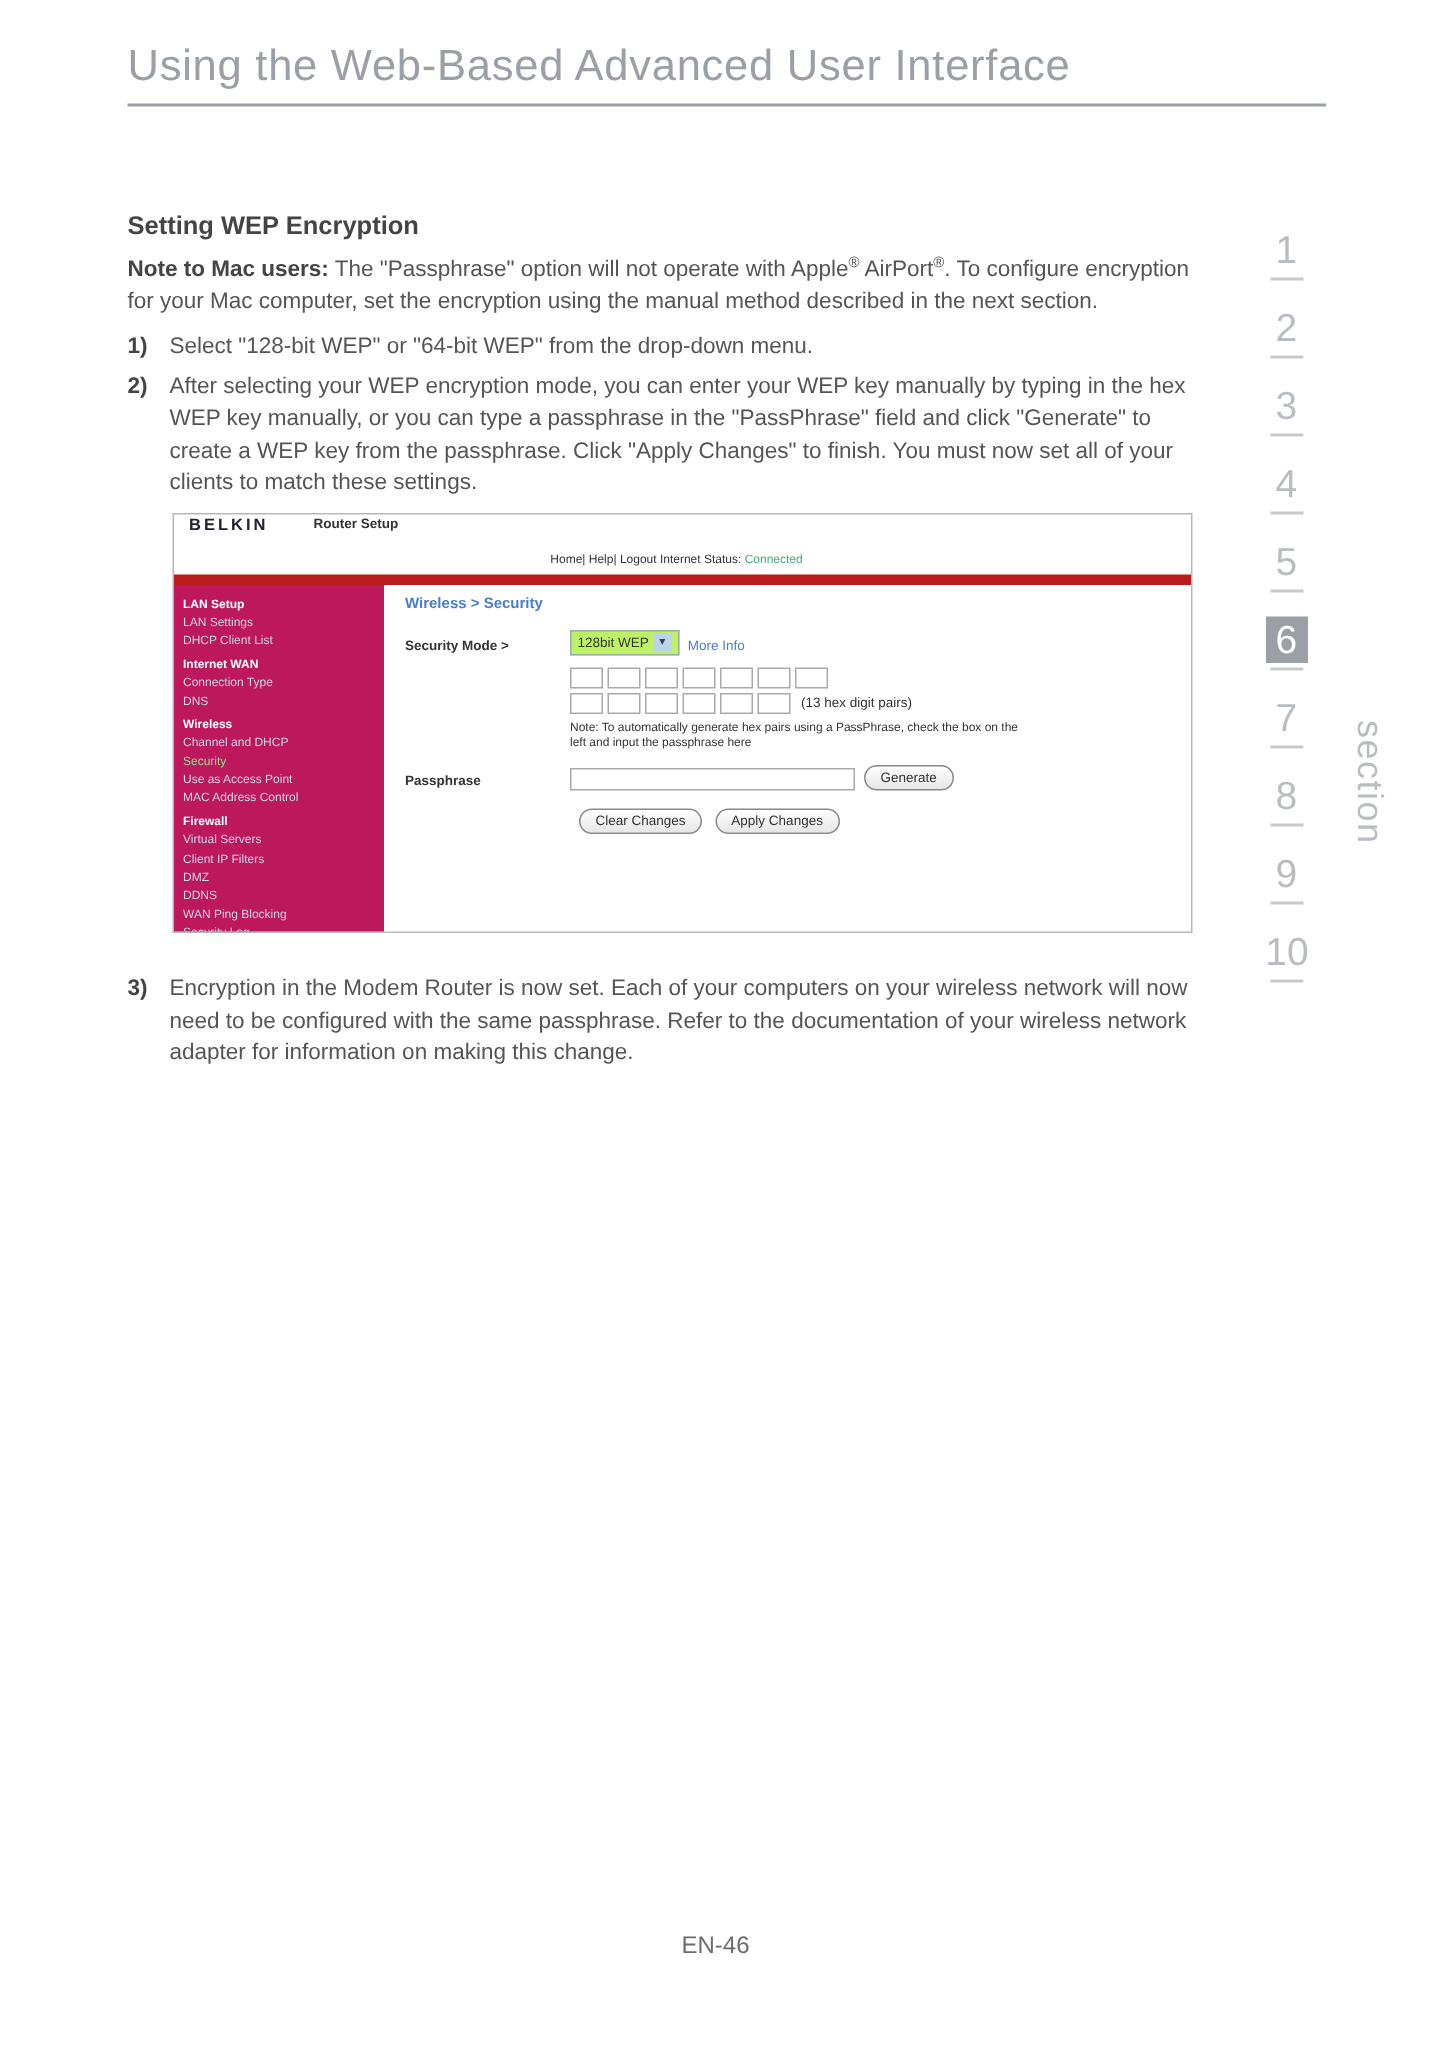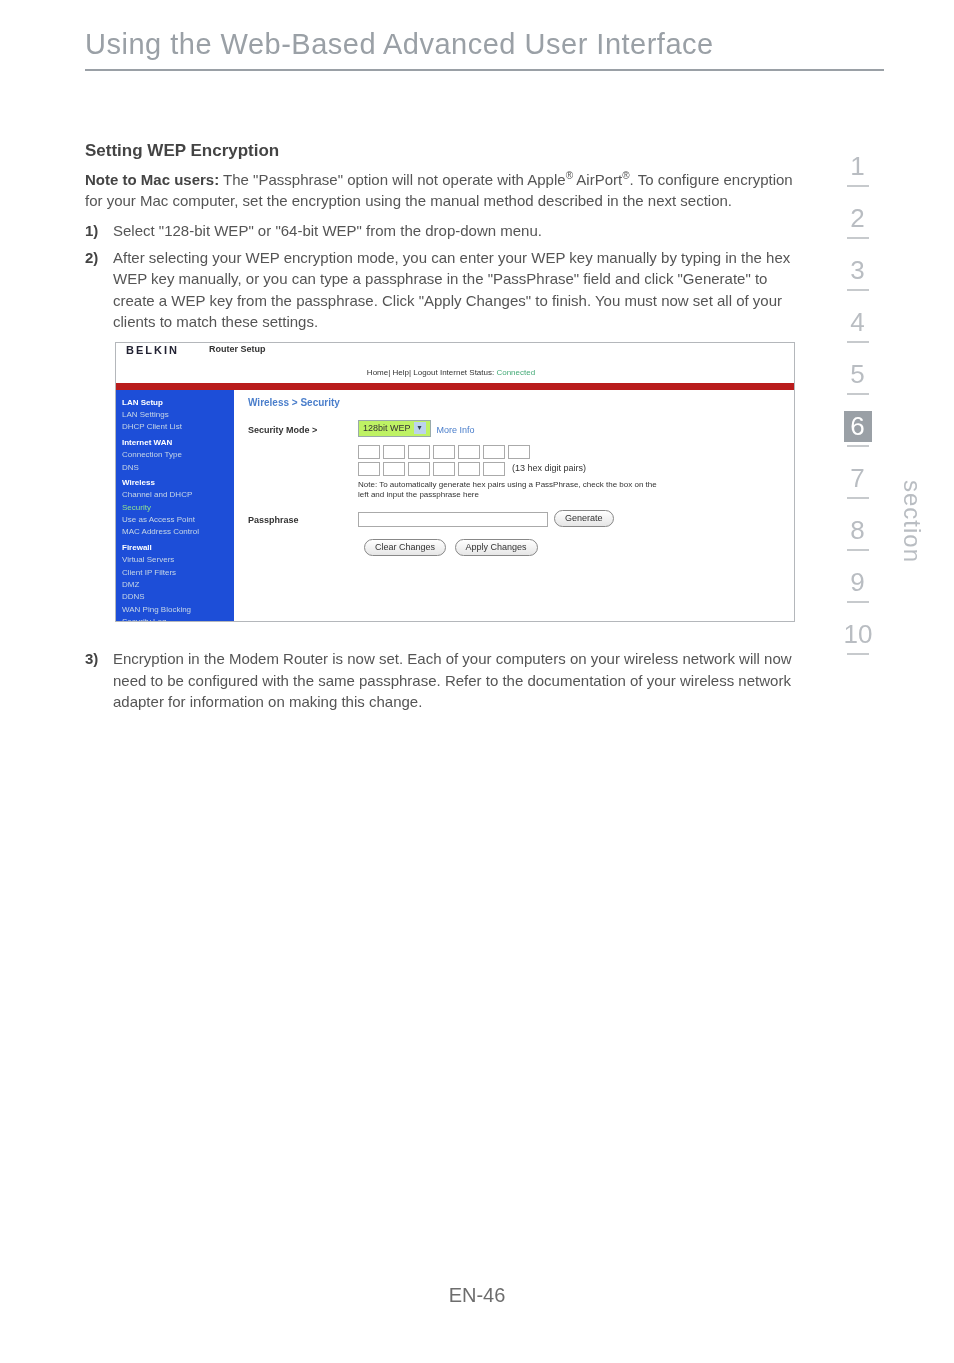--- a/index.html
+++ b/index.html
@@ -26,40 +26,40 @@
   .section-label { writing-mode: vertical-rl; font-size: 24px; color: #b9bdc2; letter-spacing: 1px; position: absolute; right: 28px; top: 480px; font-weight: 400; }
 
   
   .shot { width: 680px; height: 280px; border: 1px solid #b4b7bb; margin: 10px 0 26px 30px; position: relative; font-size: 9px; background: #fff; overflow: hidden; }
   .shot-top { height: 22px; display: flex; align-items: flex-start; padding: 0 10px; font-size: 11px; }
   .shot-logo { font-weight: 700; letter-spacing: 2px; color: #223; }
   .shot-setup { margin-left: 30px; font-size: 9px; font-weight: 700; color: #333; }
   .shot-status-row { font-size: 8px; color: #333; text-align: center; padding: 2px 8px 4px 0; border-bottom: 7px solid #b91c1c; }
   .shot-status-row .link { color: #4a7; }
   .shot-body { display: flex; height: calc(100% - 40px); }
-  .shot-side { width: 118px; background: #1d4ed8; color: #c6d6e6; font-size: 8px; padding: 4px 6px; line-height: 1.55; }
+  .shot-side { width: 140px; background: #be185d; color: #c6d6e6; font-size: 8px; padding: 4px 6px; line-height: 1.55; }
   .shot-side .hdr { color: #fff; font-weight: 700; margin-top: 3px; }
   .shot-side .cur { color: #8fe28f; }
   .shot-main { flex: 1; padding: 6px 14px; color: #333; }
   .shot-breadcrumb { color: #4a7ecb; font-size: 10px; font-weight: 700; margin-bottom: 10px; }
   .shot-row { display: flex; align-items: flex-end; margin-bottom: 8px; }
   .shot-label { width: 110px; font-size: 9px; font-weight: 700; color: #333; }
   .shot-select { border: 1px solid #9aa; padding: 1px 4px; font-size: 9px; display: inline-flex; align-items: center; background: #bef264; }
   .shot-select .arrow { width: 12px; height: 12px; background: #bcd3ec; margin-left: 3px; display: inline-flex; align-items: center; justify-content: center; color: #345; font-size: 8px; }
   .shot-moreinfo { color: #4a7ecb; margin-left: 6px; font-size: 9px; }
   .hex-grid { margin-left: 110px; margin-bottom: 4px; }
   .hex-row { display: flex; gap: 3px; margin-bottom: 3px; }
   .hex-cell { width: 22px; height: 14px; border: 1px solid #aaa; background: #fff; }
   .hex-note { font-size: 9px; color: #333; margin-left: 4px; align-self: center; }
   .hex-help { font-size: 8px; color: #333; margin-left: 110px; margin-bottom: 10px; line-height: 1.3; width: 300px; }
   .pass-input { border: 1px solid #aaa; width: 190px; height: 15px; background: #fff; }
   .btn { border: 1px solid #888; border-radius: 10px; padding: 1px 10px; font-size: 9px; background: linear-gradient(#fff,#e6e6e6); display: inline-block; margin-left: 6px; }
   .btn-row { margin-left: 110px; margin-top: 12px; }
 
-  .footer-pg { position: absolute; bottom: 56px; left: 0; width: 954px; text-align: center; font-size: 20px; color: #6d6d6d; }
+  .footer-pg { position: absolute; bottom: 56px; left: 0; width: 954px; text-align: center; font-size: 16px; color: #6d6d6d; }
 </style>
 </head>
 <body>
 
 <div class="page">
   <div class="title">Using the Web-Based Advanced User Interface</div>
   <div class="title-rule"></div>
 
   <div class="content-row">
     <div class="content-main">

